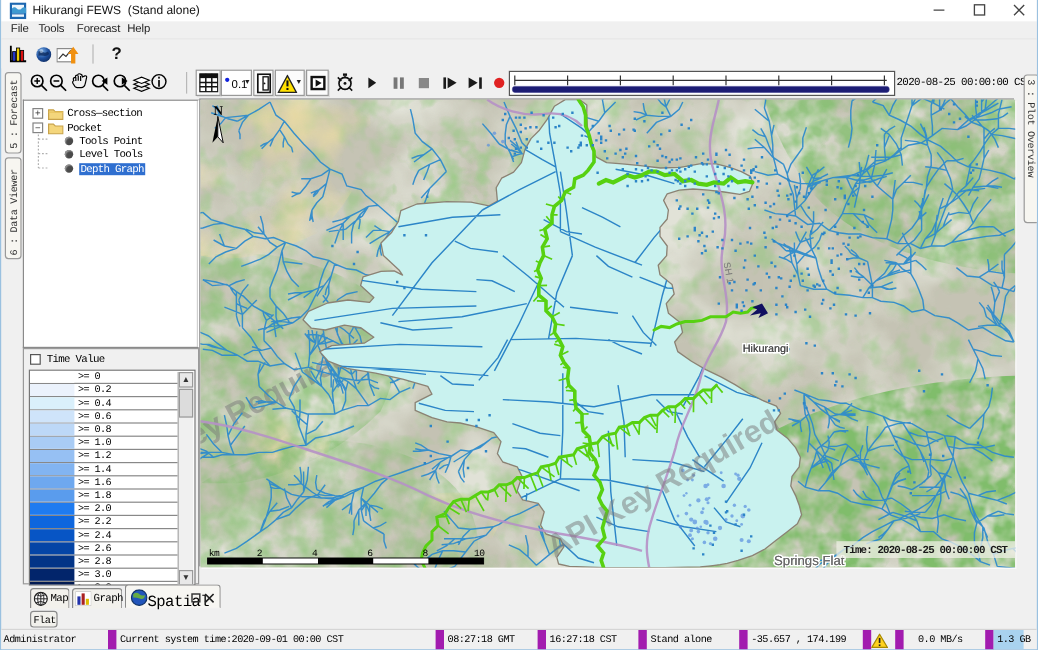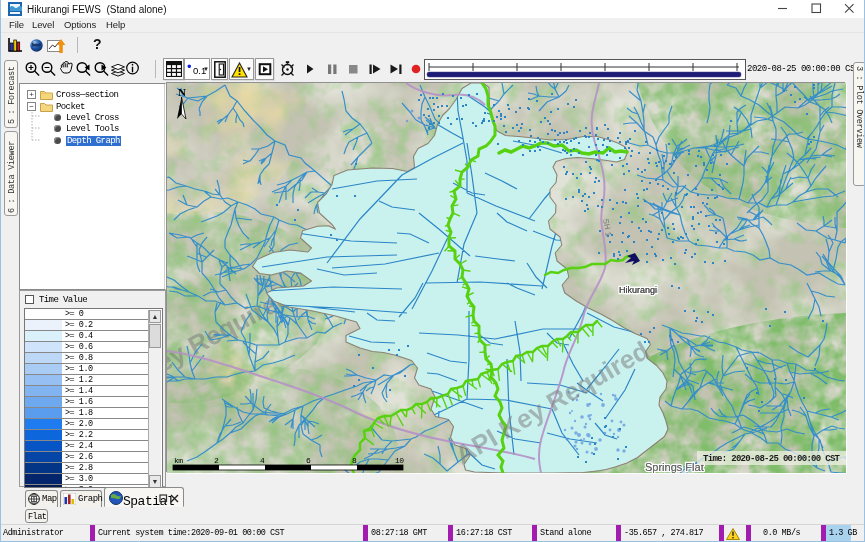--- a/index.html
+++ b/index.html
@@ -33,21 +33,21 @@
 .lrow .sw{position:absolute;left:0;top:0;width:37px;height:10px}
 .lrow .lt{position:absolute;left:40px;top:0px}
 .cb{position:absolute;width:9px;height:9px;border:1px solid #555;background:#fff}
 
 .sbar{position:absolute;right:1px;top:1px;width:13px;background:#f0f0f0;border-left:1px solid #aaa}
 .sbtn{position:absolute;left:0;width:12px;height:13px;background:#e8e8e8;border:1px solid #999;color:#333;font-size:7px;text-align:center;line-height:11px}
 
 .btab{position:absolute;background:#f2f1ec;border:1px solid #8a8a8a;border-bottom:none;border-radius:3px 3px 0 0;font-family:"Liberation Mono",monospace;font-size:9px;letter-spacing:-0.5px;color:#000}
 
 #status{position:absolute;left:0;top:524px;width:863px;height:17px;background:#f0f0f0;border-top:1px solid #d5d5d5;font-family:"Liberation Mono",monospace;font-size:8.5px;letter-spacing:-0.45px;color:#000}
-#status .cell{position:absolute;top:0;height:17px;border-left:5px solid #a21caf;padding:3px 0 0 3px}
+#status .cell{position:absolute;top:0;height:17px;border-left:7px solid #a21caf;padding:3px 0 0 3px}
 
 #map{position:absolute;left:166px;top:83px;width:679px;height:390px;background:#e7e7df;box-shadow:-1px -1px 0 #909090, 1px 1px 0 #fdfdfd}
 </style></head><body>
 
 <div id="title">
  <svg class="abs" style="left:7px;top:2px" width="14" height="14" viewBox="0 0 14 14">
       <rect x="0" y="0" width="14" height="14" fill="#1c66b0"></rect>
       <rect x="2" y="2" width="10" height="7" fill="#eef6fc"></rect>
       <path d="M2 5 q2 -2 4 0 t4 0 t4 0 v4 h-12z" fill="#3f9ad1"></path>
       <rect x="2" y="10" width="10" height="2" fill="#eef6fc"></rect>
@@ -57,22 +57,22 @@
       <g stroke="#444" stroke-width="1.1" fill="none">
         <path d="M14 8.5 h9"></path>
         <rect x="48" y="4" width="8.5" height="8.5"></rect>
         <path d="M81 4.2 l8.5 8.5 M89.5 4.2 l-8.5 8.5"></path>
       </g>
     </svg>
 </div>
 
 <div id="menu">
  <span style="left:8px">File</span>
-    <span style="left:31px">Level</span>
-    <span style="left:63px">Options</span>
+    <span style="left:31px">Tools</span>
+    <span style="left:63px">Forecast</span>
     <span style="left:105px">Help</span>
 </div>
 
 <div id="tb1">
  <svg class="abs" style="left:7px;top:5px" width="14" height="15" viewBox="0 0 14 15">
       <path d="M1 0 v13 h13" stroke="#000" stroke-width="1.6" fill="none"></path>
       <rect x="2.5" y="5" width="2.6" height="8" fill="#2233cc" stroke="#000" stroke-width="0.7"></rect>
       <rect x="5.8" y="2" width="2.6" height="11" fill="#eecc00" stroke="#000" stroke-width="0.7"></rect>
       <rect x="9.1" y="4" width="2.6" height="9" fill="#dd1111" stroke="#000" stroke-width="0.7"></rect>
     </svg>
@@ -229,21 +229,21 @@
  <div class="trow" style="left:36px;top:6px">Cross—section</div>
  <div class="pm" style="left:7px;top:18px">−</div>
  <svg class="folder" style="left:20px;top:17px" viewBox="0 0 13 11">
       <path d="M0.5 2.5 h4 l1.5 1.5 h6.5 v6.5 h-12z" fill="#f4d67c" stroke="#c8a24a"></path>
     </svg>
  <div class="trow" style="left:36px;top:18px">Pocket</div>
  <svg class="abs" style="left:0;top:0" width="40" height="70" viewBox="0 0 40 70">
       <path d="M12 28 v28 M12 32 h8 M12 44 h8 M12 56 h8" stroke="#b0b0b0" stroke-width="1" fill="none" stroke-dasharray="1.5 1.5"></path>
     </svg>
  <div class="bullet" style="left:34px;top:30px"></div>
- <div class="trow" style="left:46px;top:29px">Level Cross</div>
+ <div class="trow" style="left:46px;top:29px">Tools Point</div>
  <div class="bullet" style="left:34px;top:41px"></div>
  <div class="trow" style="left:46px;top:40px">Level Tools</div>
  <div class="bullet" style="left:34px;top:53px"></div>
  <div class="trow" style="left:46px;top:52px;background:#2f6fd0;color:#fff;padding:0 1px">Depth Graph</div>
 </div>
 
 <div id="legpanel">
  <div class="cb" style="left:5px;top:4px"></div>
  <div class="trow" style="left:19px;top:4px">Time Value</div>
  <div id="legtable">
@@ -527,21 +527,21 @@
 <div class="btab" style="left:24px;top:509px;width:23px;height:14px;border-radius:3px;border-bottom:1px solid #8a8a8a">
     <span class="abs" style="left:2px;top:2px;font-size:8.5px">Flat</span>
   </div>
 
 <div id="status">
  <span class="abs" style="left:2px;top:3px">Administrator</span>
  <div class="cell" style="left:89px;width:273px">Current system time:2020-09-01 00:00 CST</div>
  <div class="cell" style="left:362px;width:85px">08:27:18 GMT</div>
  <div class="cell" style="left:447px;width:84px">16:27:18 CST</div>
  <div class="cell" style="left:531px;width:84px">Stand alone</div>
- <div class="cell" style="left:615px;width:103px">-35.657 , 274.817</div>
+ <div class="cell" style="left:615px;width:103px">-35.657 , 174.199</div>
  <div class="cell" style="left:718px;width:27px"></div>
  <svg class="abs" style="left:725px;top:3px" width="14" height="12" viewBox="0 0 14 12">
       <path d="M7 0.5 L13.5 11.5 H0.5z" fill="#ffd21e" stroke="#a88a00"></path>
       <rect x="6.3" y="3.6" width="1.4" height="4.2" fill="#222"></rect>
       <rect x="6.3" y="9" width="1.4" height="1.4" fill="#222"></rect>
     </svg>
  <div class="cell" style="left:745px;width:75px;padding-left:12px">0.0 MB/s</div>
  <div class="cell" style="left:820px;width:43px">
       <div class="abs" style="left:0;top:0;width:25px;height:16px;background:#a9d2ef"></div>
       <span class="abs" style="left:3px;top:3px">1.3 GB</span>

